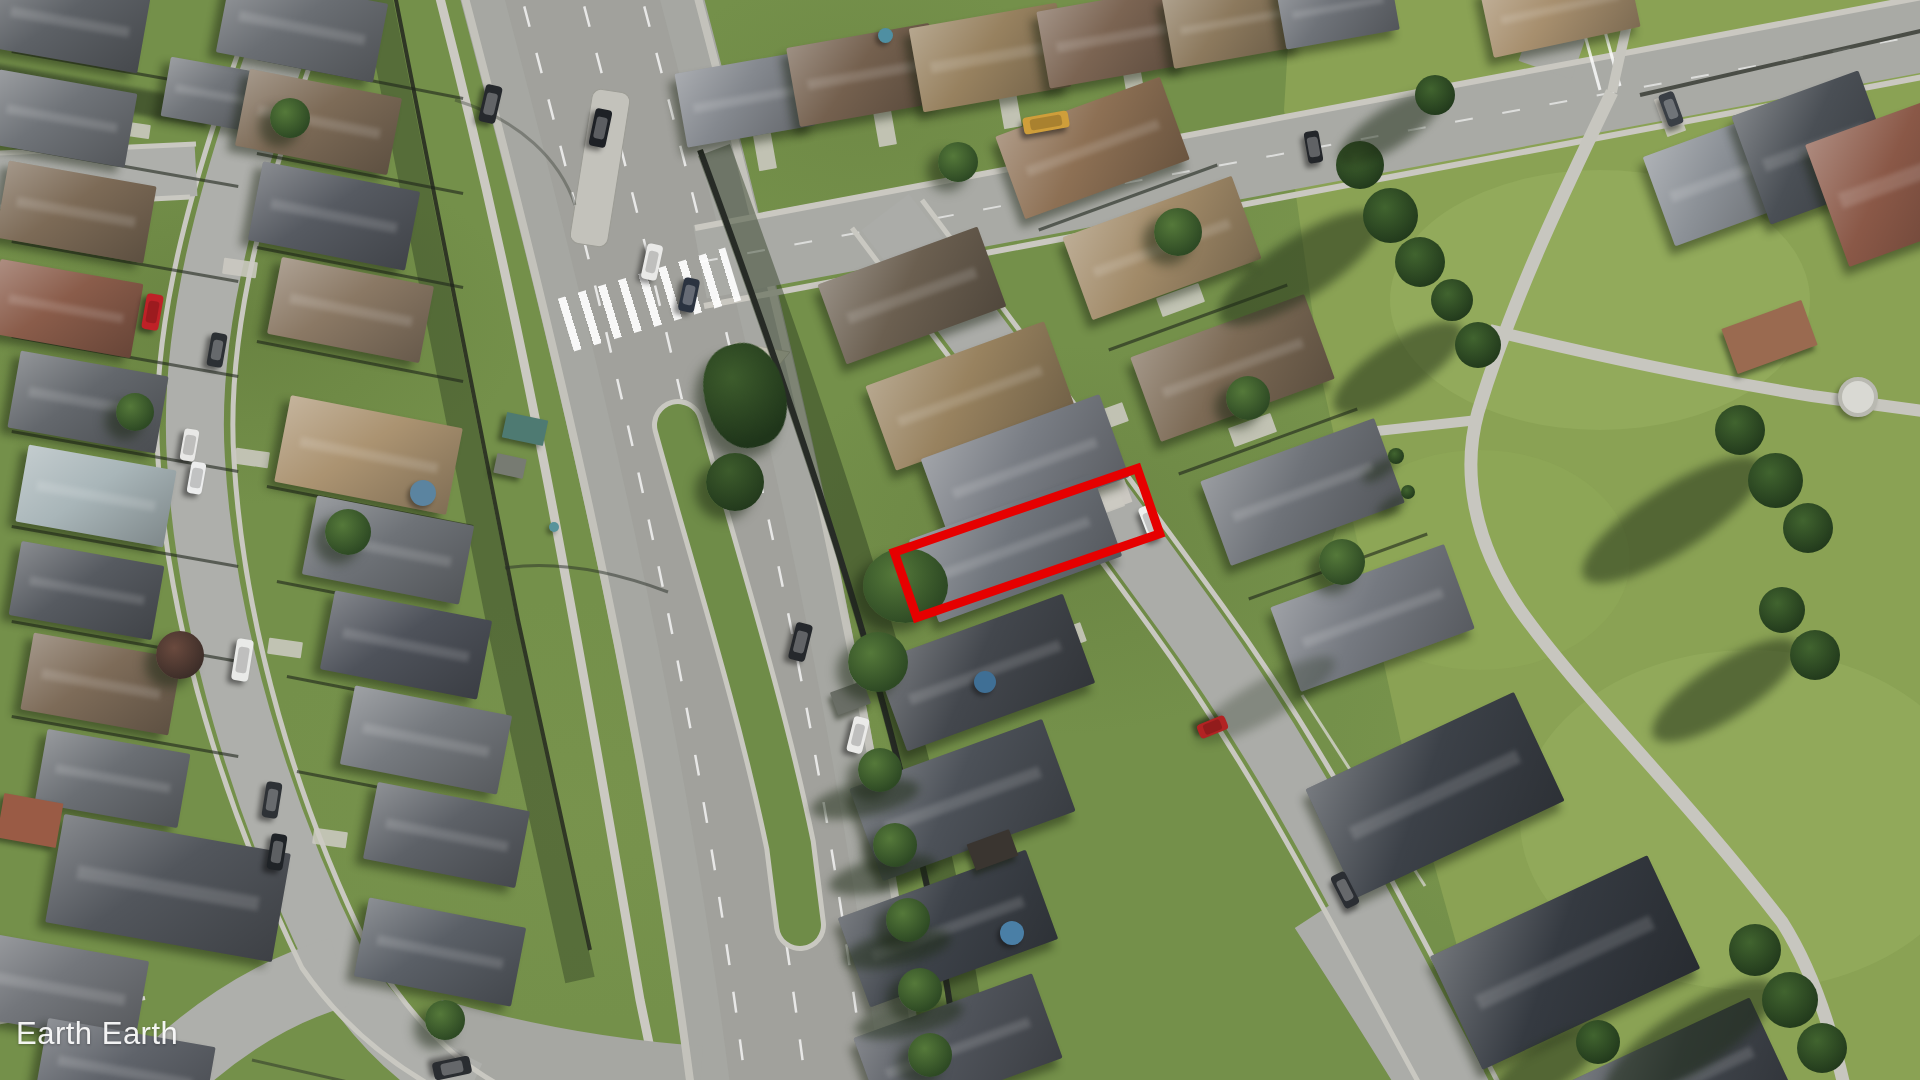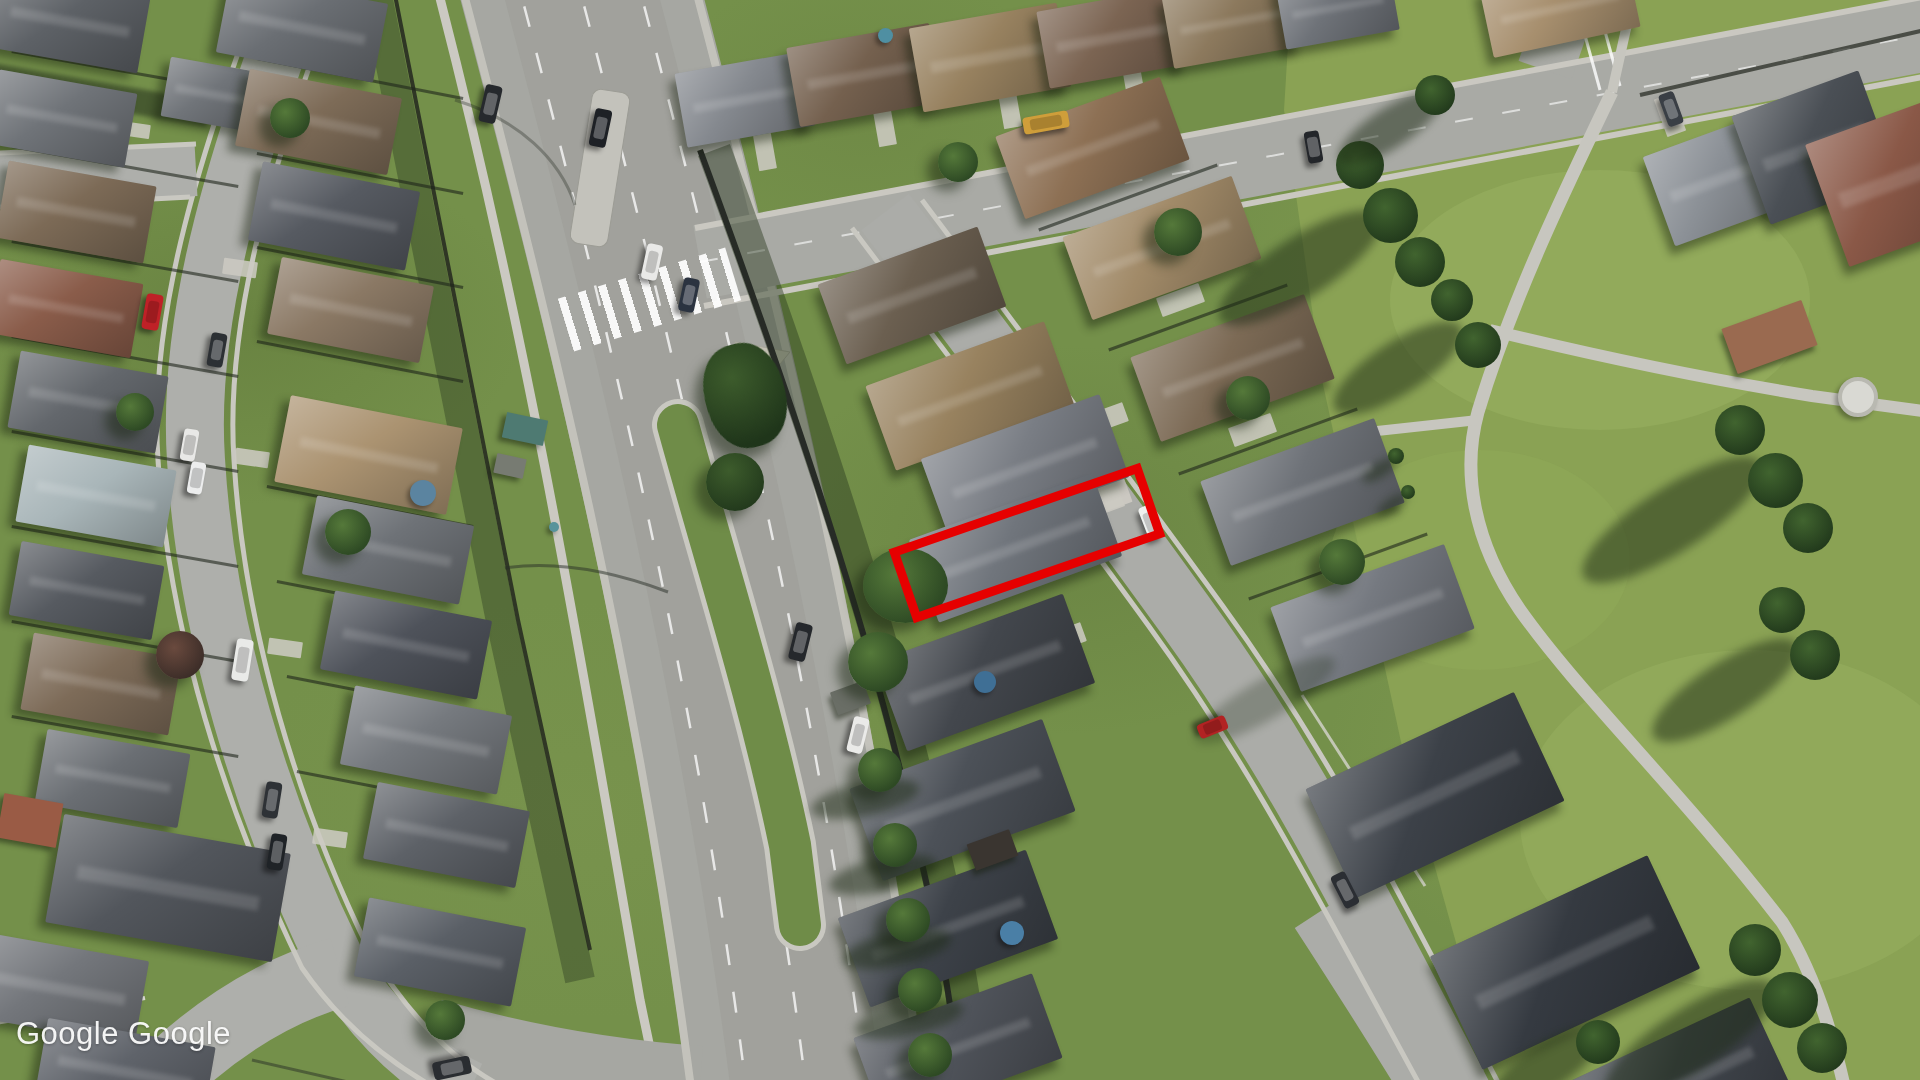--- a/index.html
+++ b/index.html
@@ -285,14 +285,14 @@
   <div class="car lite" style="left:1023px;top:114px;width:46px;height:17px;background:#cf9e3a;transform:rotate(-10deg)"></div>
   <div class="car lite" style="left:1143px;top:505px;width:15px;height:34px;background:#eef0ee;transform:rotate(-21deg)"></div>
   <div class="car" style="left:1306px;top:131px;width:15px;height:32px;background:#23262a;transform:rotate(-10deg)"></div>
   <div class="car" style="left:1663px;top:92px;width:16px;height:34px;background:#3a3f45;transform:rotate(-20deg)"></div>
   <div class="car" style="left:1337px;top:872px;width:16px;height:36px;background:#2b2e33;transform:rotate(-27deg)"></div>
   <div class="car lite" style="left:1205px;top:712px;width:15px;height:30px;background:#b22323;transform:rotate(68deg)"></div>
   <div class="car" style="left:443px;top:1049px;width:18px;height:38px;background:#2a2d31;transform:rotate(78deg)"></div>
 
   <div id="redbox"></div>
 
-  <div id="wm">Google Google</div>
+  <div id="wm">Earth Earth</div>
 </div>
 
 </body></html>

